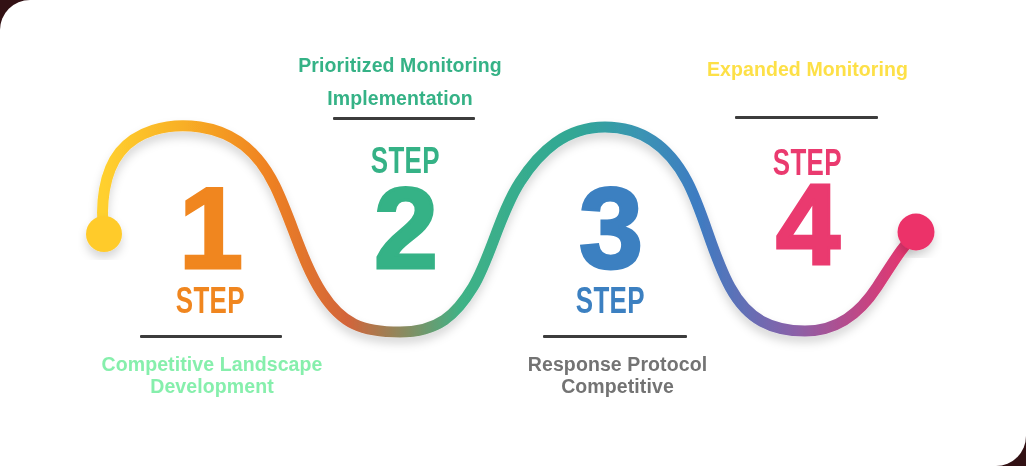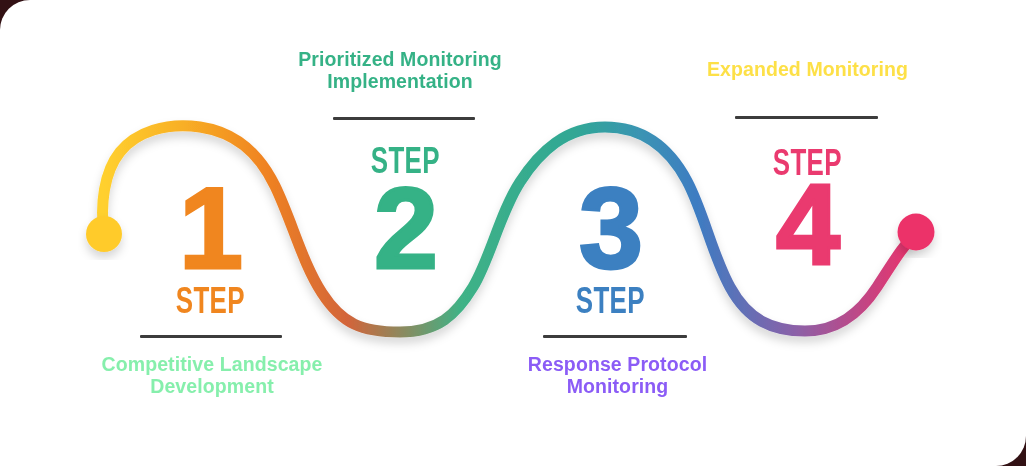--- a/index.html
+++ b/index.html
@@ -22,21 +22,21 @@
     position:absolute; display:flex; flex-direction:column; align-items:center; justify-content:flex-start;
     font-size:19.5px; font-weight:700; line-height:22px; text-align:center; letter-spacing:0.1px;
   }
   .num1 { left:145px; top:172px; width:130px; height:112px; }
   .lbl1 { left:145px; top:280px; width:130px; height:38px; }
   .div1 { left:140px; top:335px; width:142px; }
   .ttl1 { left:92px;  top:353px; width:240px; height:50px; }
   .num2 { left:340px; top:172px; width:130px; height:112px; }
   .lbl2 { left:340px; top:140px; width:130px; height:38px; }
   .div2 { left:333px; top:117px; width:142px; }
-  .ttl2 { left:280px; top:48px;  width:240px; height:50px; }
+  .ttl2 { left:280px; top:54px;  width:240px; height:50px;gap:11px; }
   .num3 { left:545px; top:172px; width:130px; height:112px; }
   .lbl3 { left:545px; top:280px; width:130px; height:38px; }
   .div3 { left:543px; top:335px; width:144px; }
   .ttl3 { left:500px; top:353px; width:235px; height:50px; }
   .num4 { left:742px; top:168px; width:130px; height:112px; }
   .lbl4 { left:742px; top:142px; width:130px; height:38px; }
   .div4 { left:735px; top:116px; width:143px; }
   .ttl4 { left:690px; top:58px;  width:235px; height:50px; }
 </style>
 </head>
@@ -99,23 +99,23 @@
   <div class="step-title ttl2" style="color: rgb(53, 178, 134);">
     <span>Prioritized Monitoring</span>
     <span>Implementation</span>
   </div>
 
   <div class="step-number num3" style="color: rgb(60, 128, 193);">3</div>
   <div class="step-label lbl3" style="color: rgb(60, 128, 193);">
       <span>STEP</span>
     </div>
   <div class="divider div3" style="background: rgb(60, 60, 60);"></div>
-  <div class="step-title ttl3" style="color: #8b5cf6;">
+  <div class="step-title ttl3" style="color: #737373;">
     <span>Response Protocol</span>
-    <span>Monitoring</span>
+    <span>Competitive</span>
   </div>
 
   <div class="step-number num4" style="color: rgb(234, 58, 111);">4</div>
   <div class="step-label lbl4" style="color: rgb(234, 58, 111);">
       <span>STEP</span>
     </div>
   <div class="divider div4" style="background: rgb(60, 60, 60);"></div>
   <div class="step-title ttl4" style="color: #fde047;">
     <span>Expanded Monitoring</span>
   </div>

